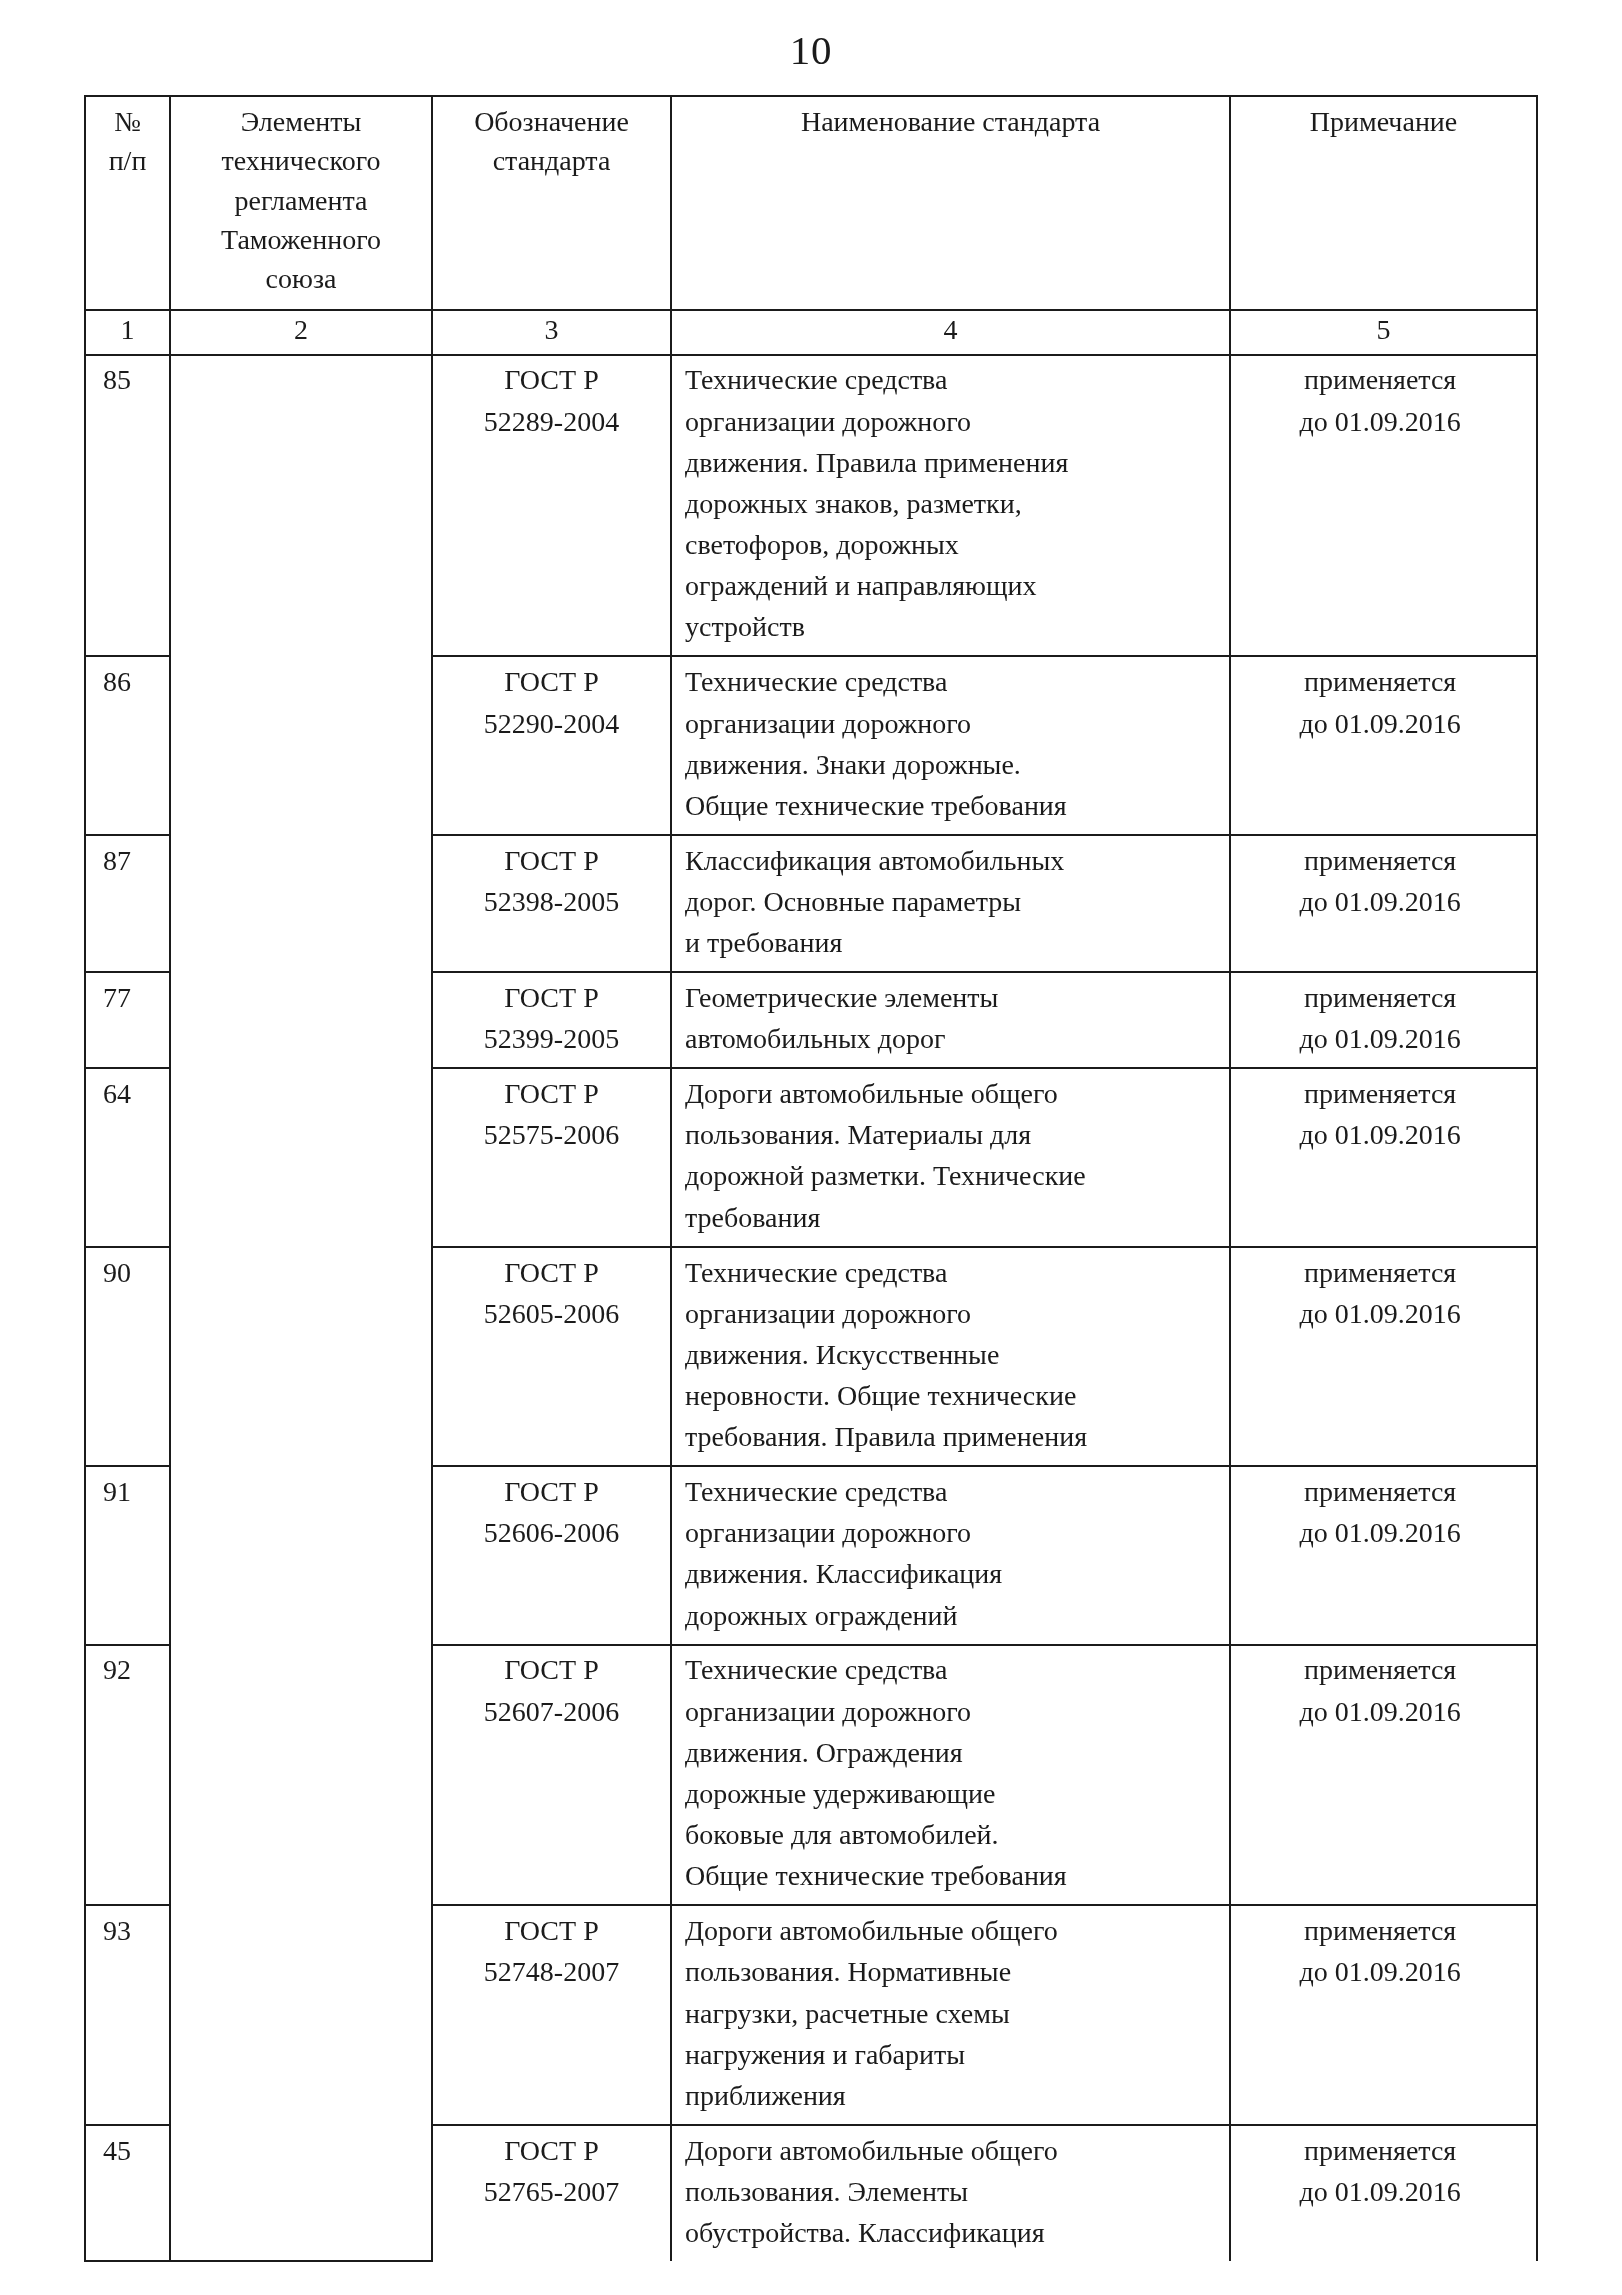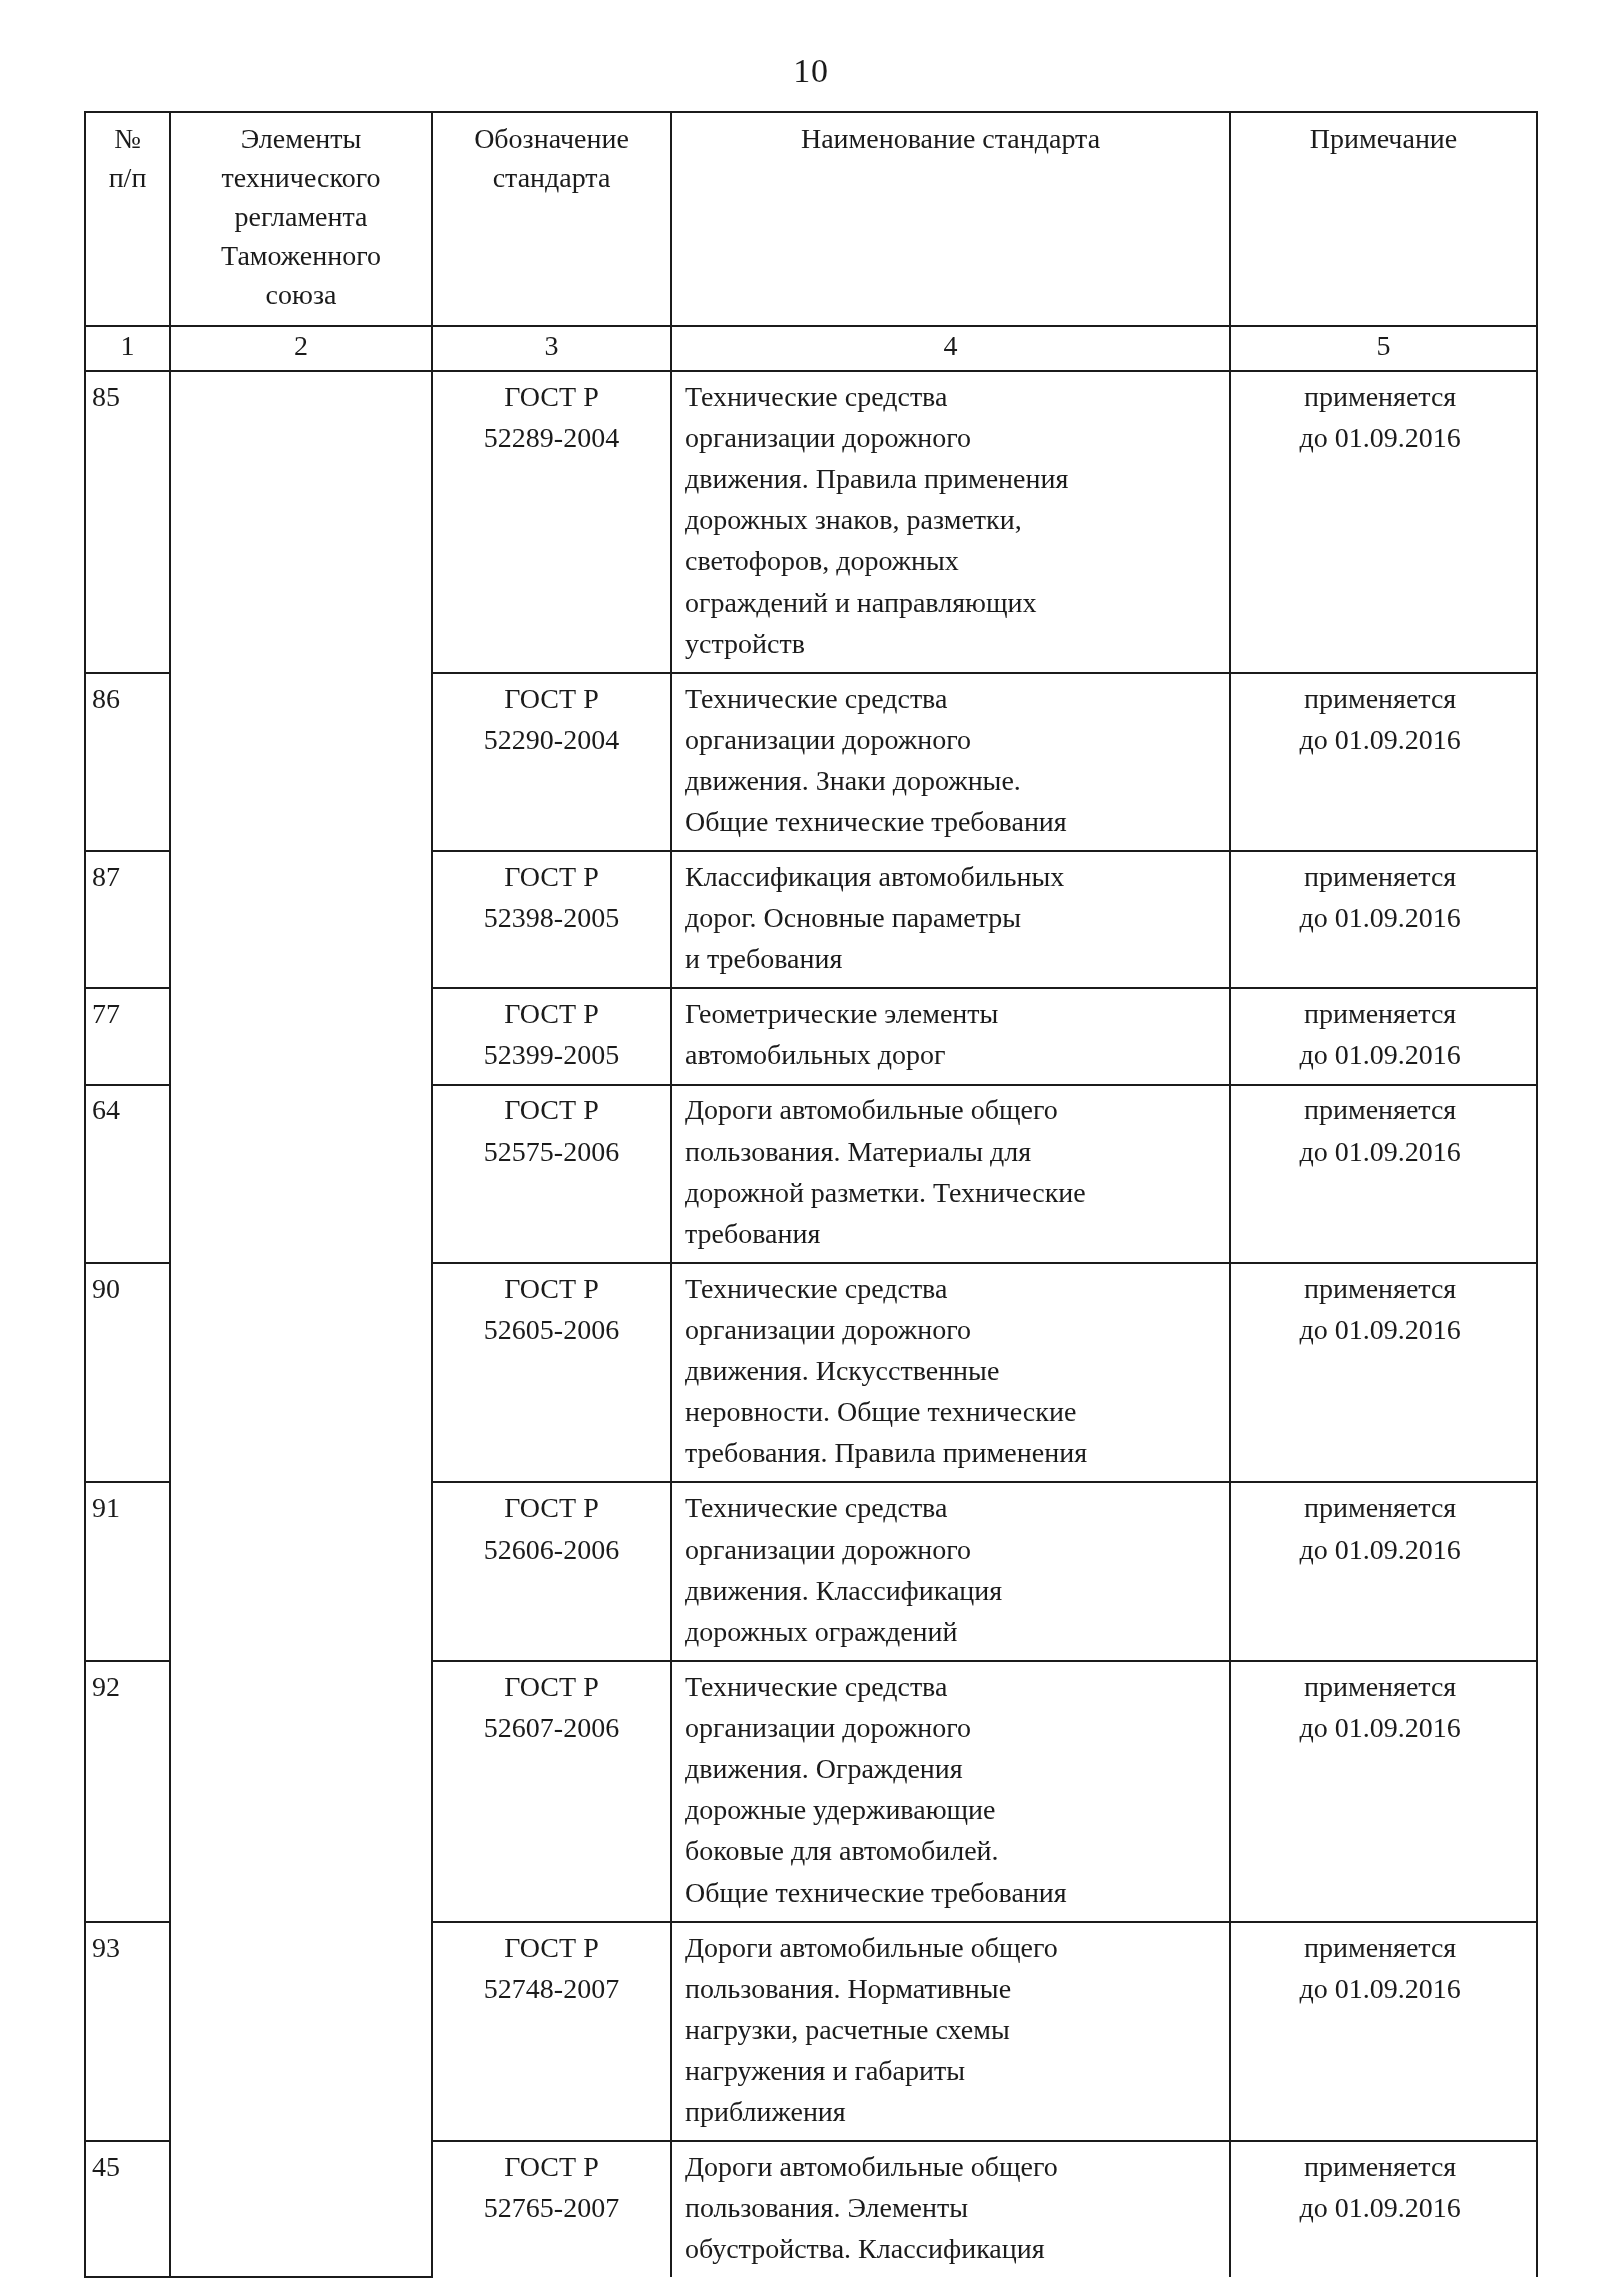--- a/index.html
+++ b/index.html
@@ -6,23 +6,23 @@
   html, body { background: #ffffff; }
   body {
     width: 1622px;
     height: 2295px;
     overflow: hidden;
     font-family: "Liberation Serif", "DejaVu Serif", serif;
     color: var(--ink, #1b1b1b);
     position: relative;
   }
   .page-number {
-    padding-top: 52px;
+    padding-top: 28px;
     text-align: center;
-    font-size: 34px;
+    font-size: 41px;
     line-height: 1.1;
     letter-spacing: 0.7px;
   }
   table.standards {
     border-collapse: collapse;
     table-layout: fixed;
     width: 1452px;
     margin: 22px 0 0 84px;
     font-size: 28px;
   }
@@ -42,21 +42,21 @@
   tr.colnum-row td {
     text-align: center;
     line-height: 1.3;
     padding: 1.3px 0 5.2px;
   }
   
   tbody td {
     line-height: 1.47;
     padding: 3.9px 11.8px 7.9px 13px;
   }
-  td.c-num  { padding-left: 6px; }
+  td.c-num  { padding-left: 17px; }
   td.c-elem { padding: 0; }
   td.c-desig { text-align: center; padding-left: 3.9px; padding-right: 3.9px; }
   td.c-name { text-align: left; margin-top: 12px; }
   td.c-note { text-align: center; padding-left: 5px; }
   
   tr.last-row td.c-desig,
   tr.last-row td.c-name,
   tr.last-row td.c-note { border-bottom: none; }
 </style>
 </head>

